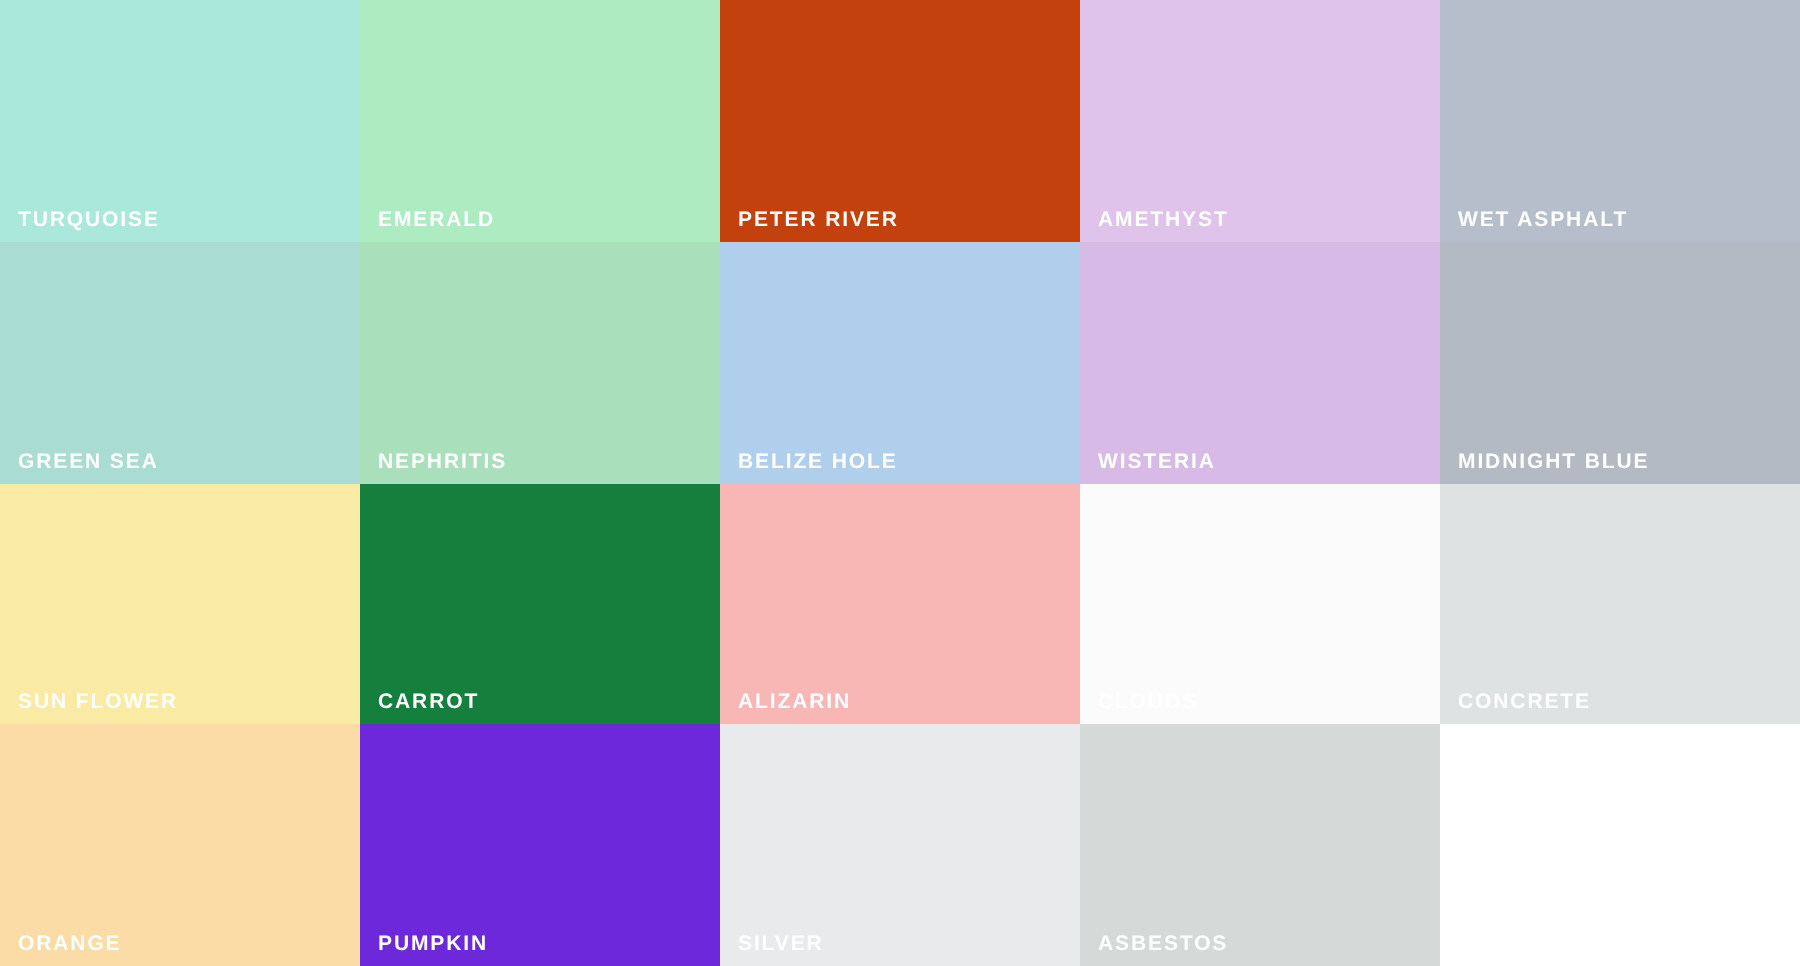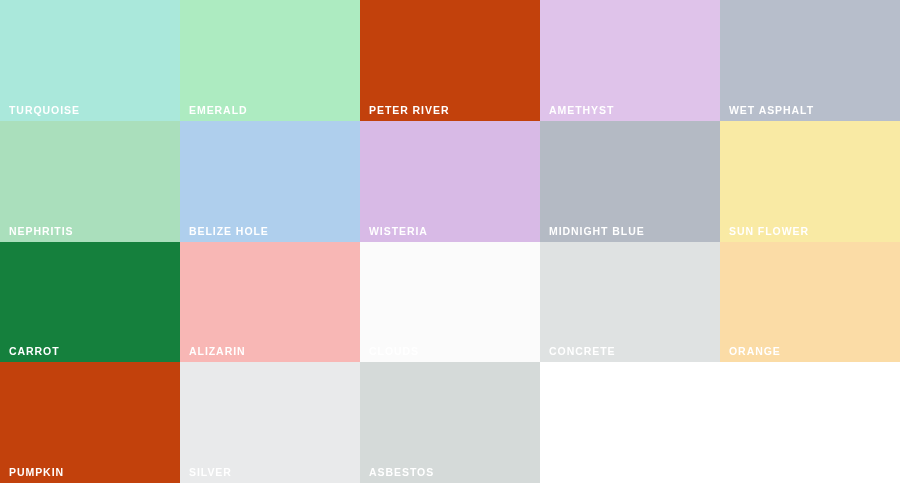--- a/index.html
+++ b/index.html
@@ -58,20 +58,23 @@
     </div>
     <div class="swatch" style="background-color: #c2410c;">
       <span class="swatch-label" style="color: rgb(255, 255, 255);">PETER RIVER</span>
     </div>
     <div class="swatch" style="background-color: rgb(223, 195, 234);">
       <span class="swatch-label" style="color: rgb(255, 255, 255);">AMETHYST</span>
     </div>
     <div class="swatch" style="background-color: rgb(183, 190, 203);">
       <span class="swatch-label" style="color: rgb(255, 255, 255);">WET ASPHALT</span>
     </div>
+    <div class="swatch" style="background-color: rgb(169, 220, 210);">
+      <span class="swatch-label" style="color: rgb(255, 255, 255);">GREEN SEA</span>
+    </div>
     <div class="swatch" style="background-color: rgb(170, 223, 188);">
       <span class="swatch-label" style="color: rgb(255, 255, 255);">NEPHRITIS</span>
     </div>
     <div class="swatch" style="background-color: rgb(175, 207, 237);">
       <span class="swatch-label" style="color: rgb(255, 255, 255);">BELIZE HOLE</span>
     </div>
     <div class="swatch" style="background-color: rgb(216, 186, 230);">
       <span class="swatch-label" style="color: rgb(255, 255, 255);">WISTERIA</span>
     </div>
     <div class="swatch" style="background-color: rgb(180, 186, 196);">
@@ -88,21 +91,21 @@
     </div>
     <div class="swatch" style="background-color: rgb(251, 251, 251);">
       <span class="swatch-label" style="color: rgb(255, 255, 255);">CLOUDS</span>
     </div>
     <div class="swatch" style="background-color: rgb(223, 226, 226);">
       <span class="swatch-label" style="color: rgb(255, 255, 255);">CONCRETE</span>
     </div>
     <div class="swatch" style="background-color: rgb(251, 220, 166);">
       <span class="swatch-label" style="color: rgb(255, 255, 255);">ORANGE</span>
     </div>
-    <div class="swatch" style="background-color: #c2410c;">
+    <div class="swatch" style="background-color: #6d28d9;">
       <span class="swatch-label" style="color: rgb(255, 255, 255);">PUMPKIN</span>
     </div>
     <div class="swatch" style="background-color: rgb(233, 234, 235);">
       <span class="swatch-label" style="color: rgb(255, 255, 255);">SILVER</span>
     </div>
     <div class="swatch" style="background-color: rgb(213, 218, 217);">
       <span class="swatch-label" style="color: rgb(255, 255, 255);">ASBESTOS</span>
     </div>
   </div>
 

